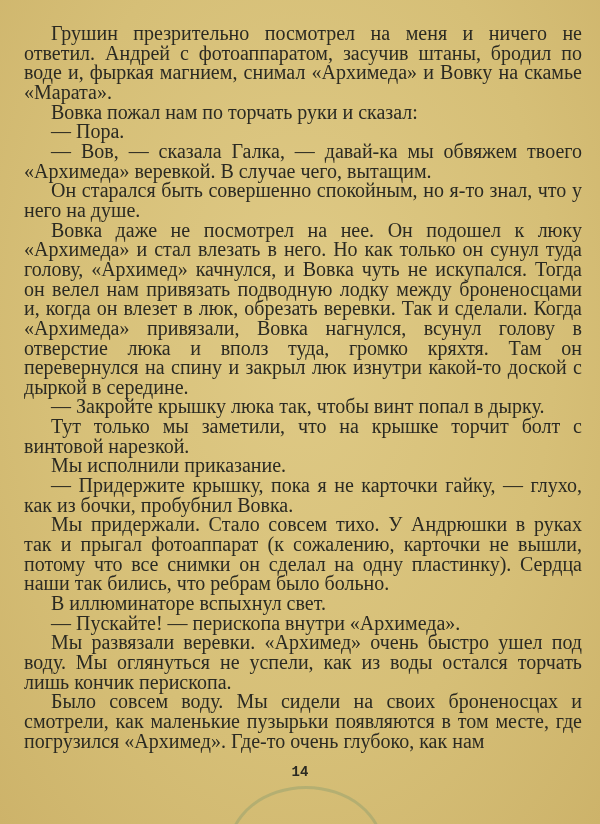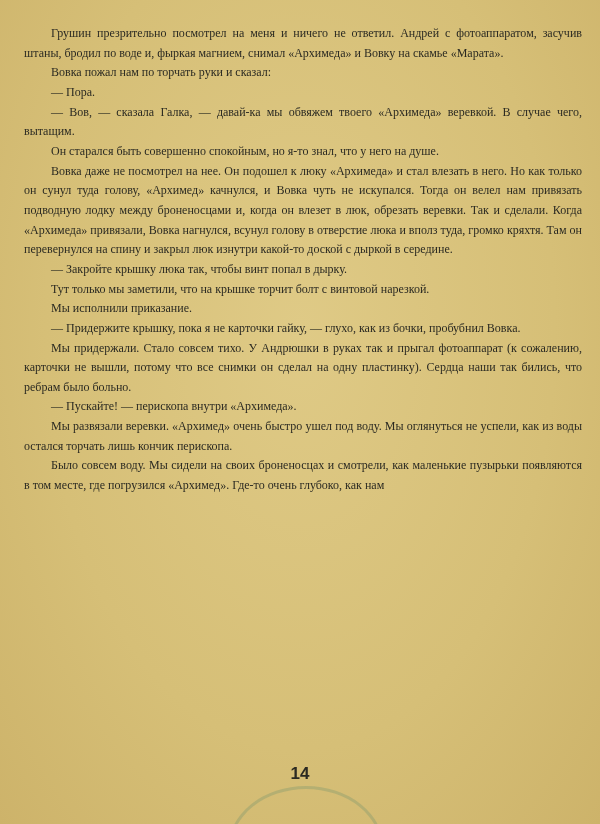--- a/index.html
+++ b/index.html
@@ -6,27 +6,27 @@
   body {
     width:600px; height:824px; overflow:hidden;
     background:#d8c27c;
     background-image: radial-gradient(ellipse at 50% 40%, #dfca86 0%, #d6bf77 60%, #cdb36a 100%);
     font-family: "Liberation Serif", "DejaVu Serif", serif;
     color:#2b2a22;
     position:relative;
   }
   .page {
     position:absolute; left:24px; top:24px; width:558px;
-    font-size:12px; line-height:19.65px;
+    font-size:20px; line-height:19.65px;
   }
   .para { margin:0; text-align:justify; text-indent:27px; }
   .page-number {
     position:absolute; left:0; width:600px; top:764px;
-    text-align:center; font-weight:bold; font-size:17px;
-    font-family: Liberation Sans, sans-serif;
+    text-align:center; font-weight:bold; font-size:14px;
+    font-family: Liberation Mono, monospace;
   }
   .stamp {
     position:absolute; left:228px; top:786px; width:150px; height:120px;
     border:3px solid rgba(120,150,110,0.35); border-radius:50%;
   }
 </style>
 </head>
 <body>
 
 <div class="page">
@@ -34,19 +34,20 @@
   <p class="para">Вовка пожал нам по торчать руки и сказал:</p>
   <p class="para">— Пора.</p>
   <p class="para">— Вов, — сказала Галка, — давай-ка мы обвяжем твоего «Архимеда» веревкой. В случае чего, вытащим.</p>
   <p class="para">Он старался быть совершенно спокойным, но я-то знал, что у него на душе.</p>
   <p class="para">Вовка даже не посмотрел на нее. Он подошел к люку «Архимеда» и стал влезать в него. Но как только он сунул туда голову, «Архимед» качнулся, и Вовка чуть не искупался. Тогда он велел нам привязать подводную лодку между броненосцами и, когда он влезет в люк, обрезать веревки. Так и сделали. Когда «Архимеда» привязали, Вовка нагнулся, всунул голову в отверстие люка и вполз туда, громко кряхтя. Там он перевернулся на спину и закрыл люк изнутри какой-то доской с дыркой в середине.</p>
   <p class="para">— Закройте крышку люка так, чтобы винт попал в дырку.</p>
   <p class="para">Тут только мы заметили, что на крышке торчит болт с винтовой нарезкой.</p>
   <p class="para">Мы исполнили приказание.</p>
   <p class="para">— Придержите крышку, пока я не карточки гайку, — глухо, как из бочки, пробубнил Вовка.</p>
   <p class="para">Мы придержали. Стало совсем тихо. У Андрюшки в руках так и прыгал фотоаппарат (к сожалению, карточки не вышли, потому что все снимки он сделал на одну пластинку). Сердца наши так бились, что ребрам было больно.</p>
+  <p class="para">В иллюминаторе вспыхнул свет.</p>
   <p class="para">— Пускайте! — перископа внутри «Архимеда».</p>
   <p class="para">Мы развязали веревки. «Архимед» очень быстро ушел под воду. Мы оглянуться не успели, как из воды остался торчать лишь кончик перископа.</p>
   <p class="para">Было совсем воду. Мы сидели на своих броненосцах и смотрели, как маленькие пузырьки появляются в том месте, где погрузился «Архимед». Где-то очень глубоко, как нам</p>
 </div>
 
 <div class="page-number">14</div>
 <div class="stamp"></div>
 
 </body></html>

